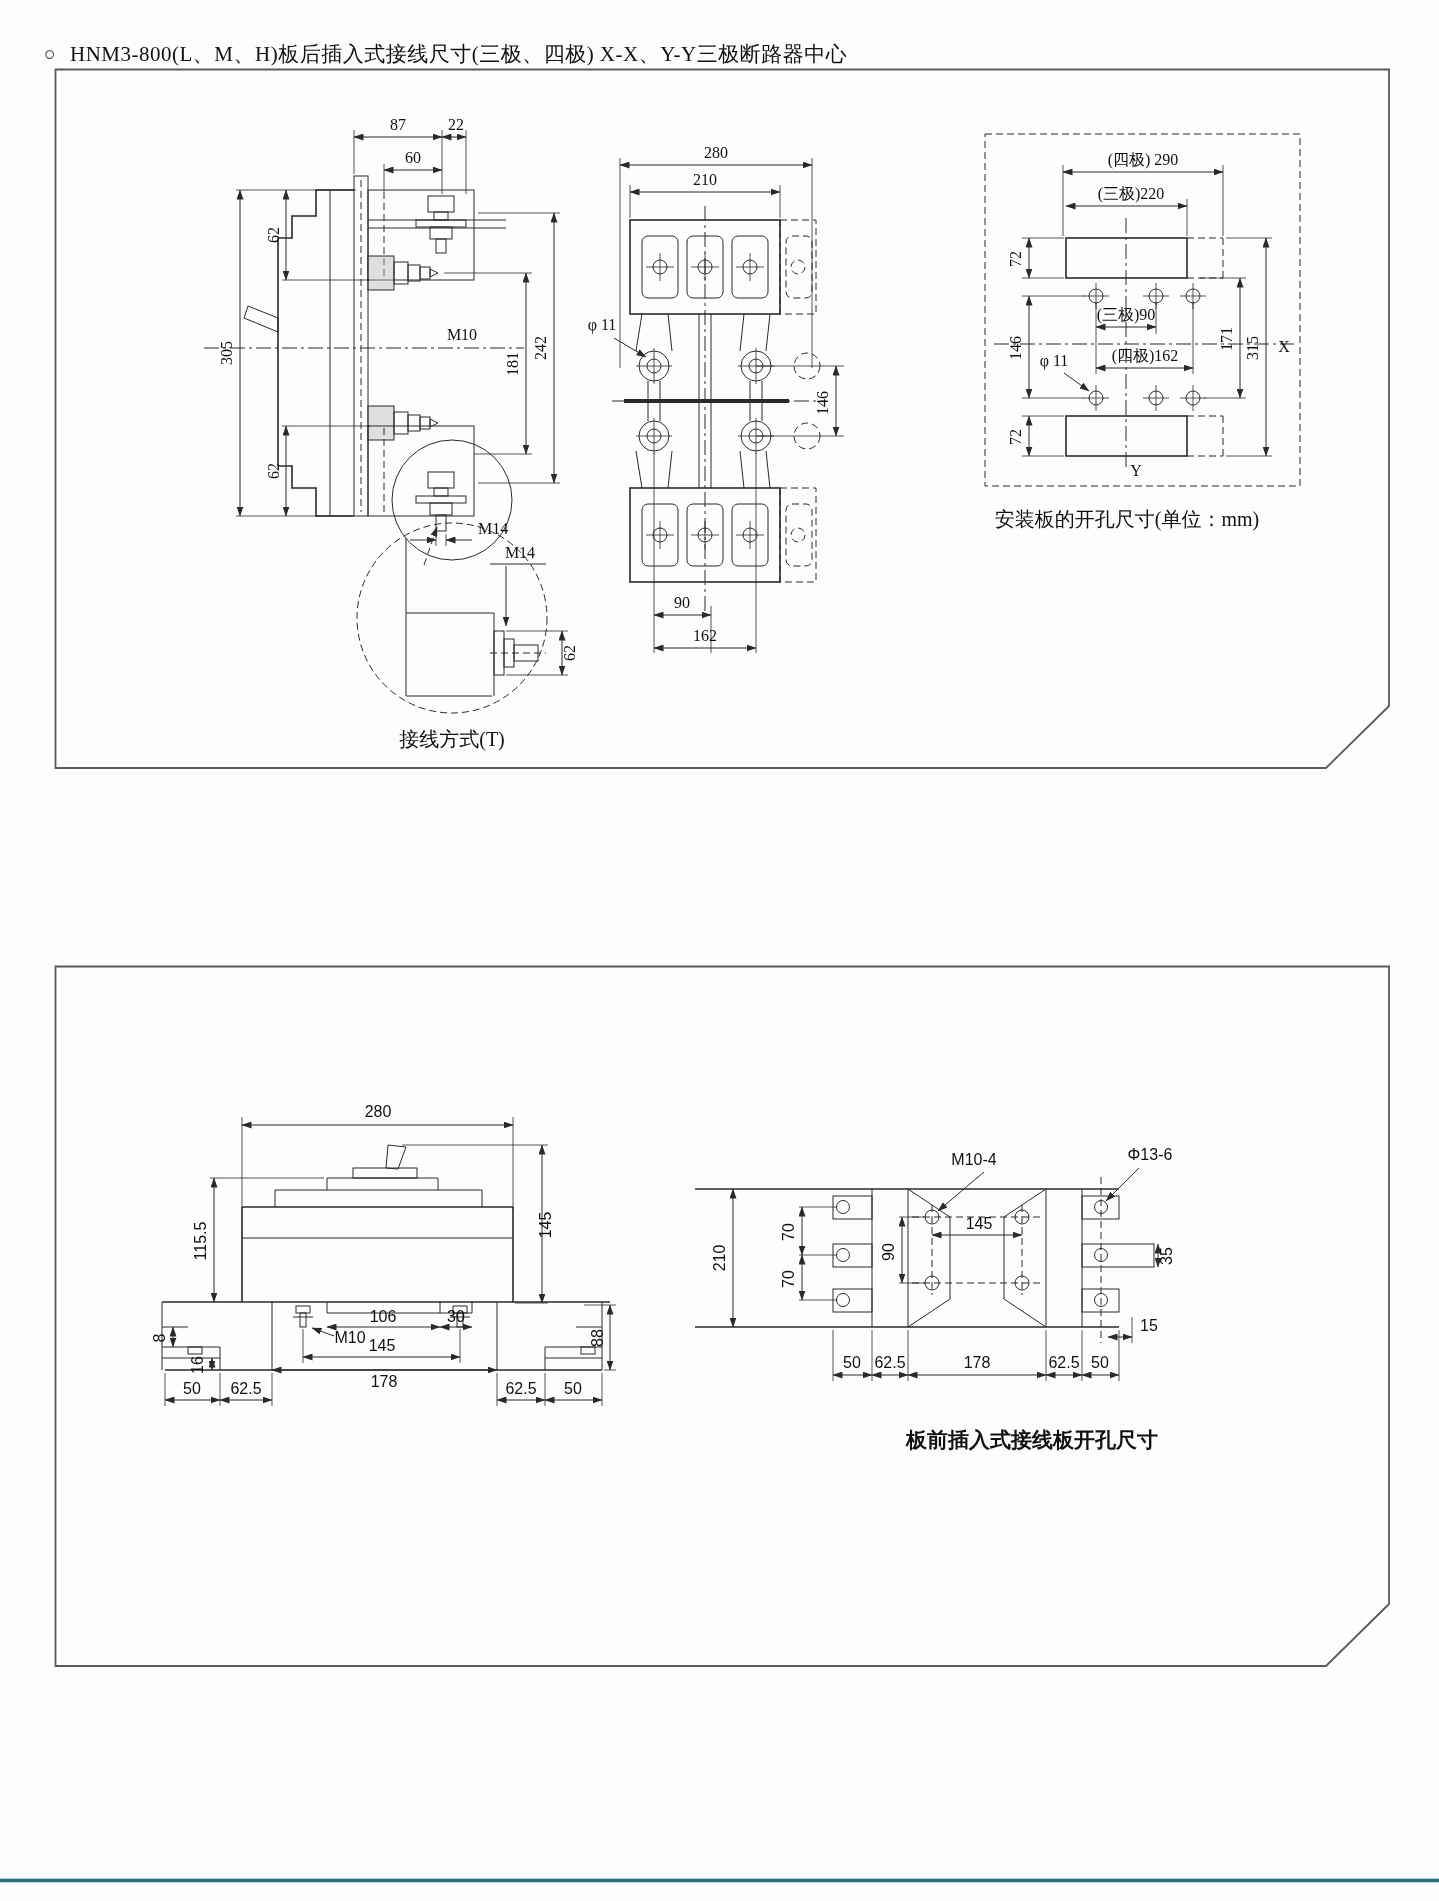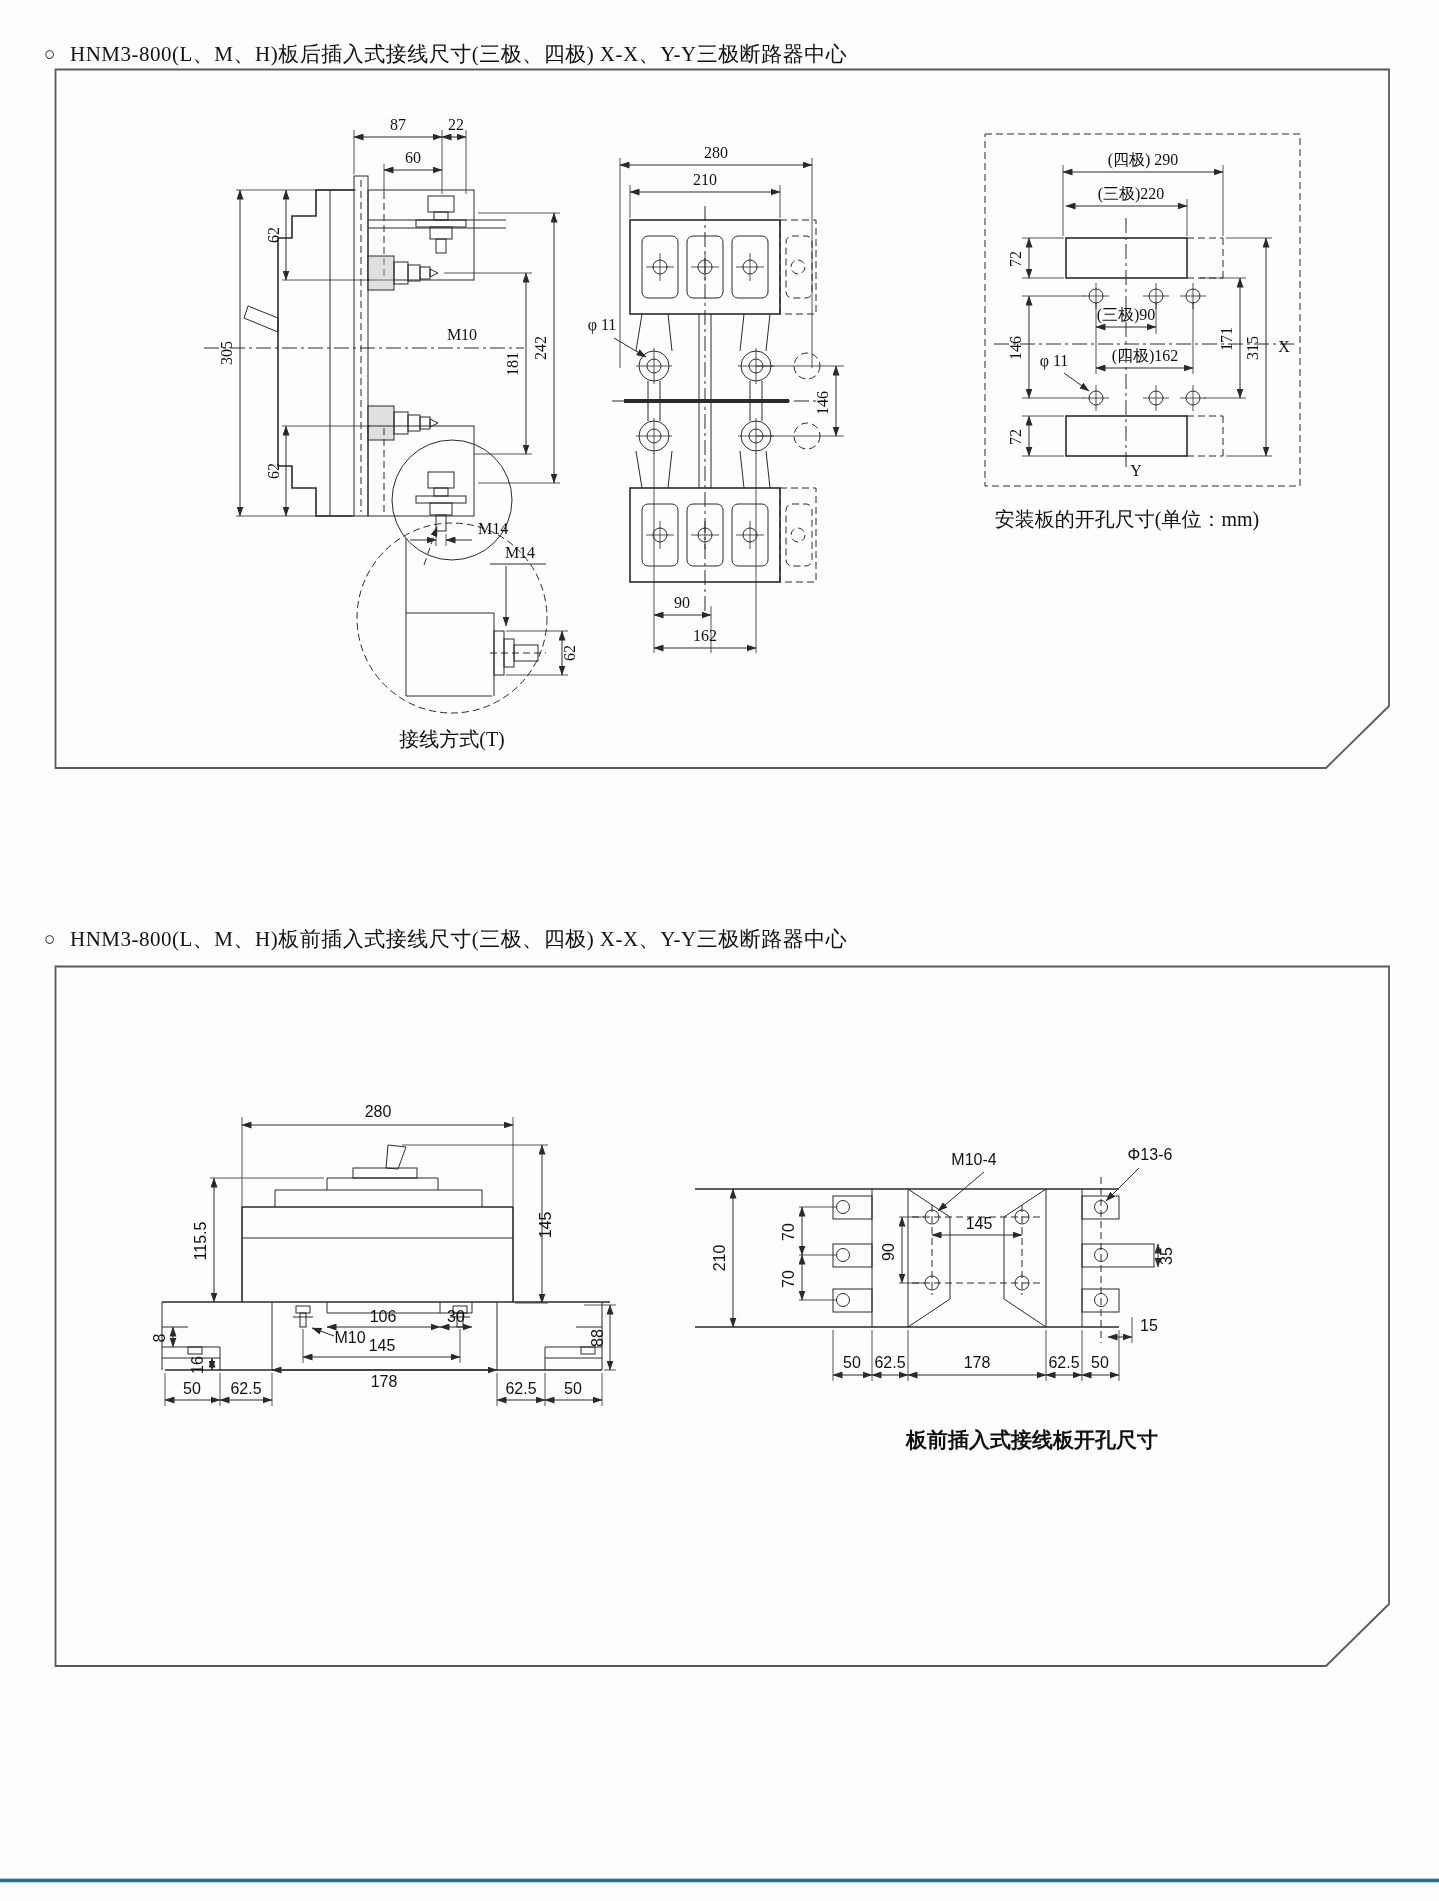--- a/index.html
+++ b/index.html
@@ -319,23 +319,20 @@
       <line class="ext" x1="968" y1="388" x2="1010" y2="388"></line>
       <line class="dim1" x1="975" y1="348" x2="975" y2="388"></line>
       <text class="txt" transform="rotate(-90 967 369)" x="967" y="369">72</text>
       <line class="tl cl" x1="1072" y1="150" x2="1072" y2="400"></line>
       <text class="txt" x="1082" y="408">Y</text>
       <text class="cap" x="1073" y="458">安装板的开孔尺寸(单位：mm)</text>
     </g>
   </svg>
   </div>
 
-  <div class="sec-title" style="top:925px;">
-    <span class="bullet">○</span><span>HNM3-800(L、M、H)板前插入式接线尺寸(三极、四极) X-X、Y-Y三极断路器中心</span>
-  </div>
 
   <div class="panel" style="top:965px;">
   <svg width="1337" height="703" viewBox="0 0 1337 703">
     <defs>
       <marker id="ar2" viewBox="0 0 10 7" refX="9.5" refY="3.5" markerWidth="10" markerHeight="7" orient="auto-start-reverse" markerUnits="userSpaceOnUse">
         <path d="M0,0 L10,3.5 L0,7 Z" fill="#2a2a2a"></path>
       </marker>
     </defs>
 
     <path class="pborder" d="M1.5,1.5 H1335 V639 L1272,701 H1.5 Z"></path>

